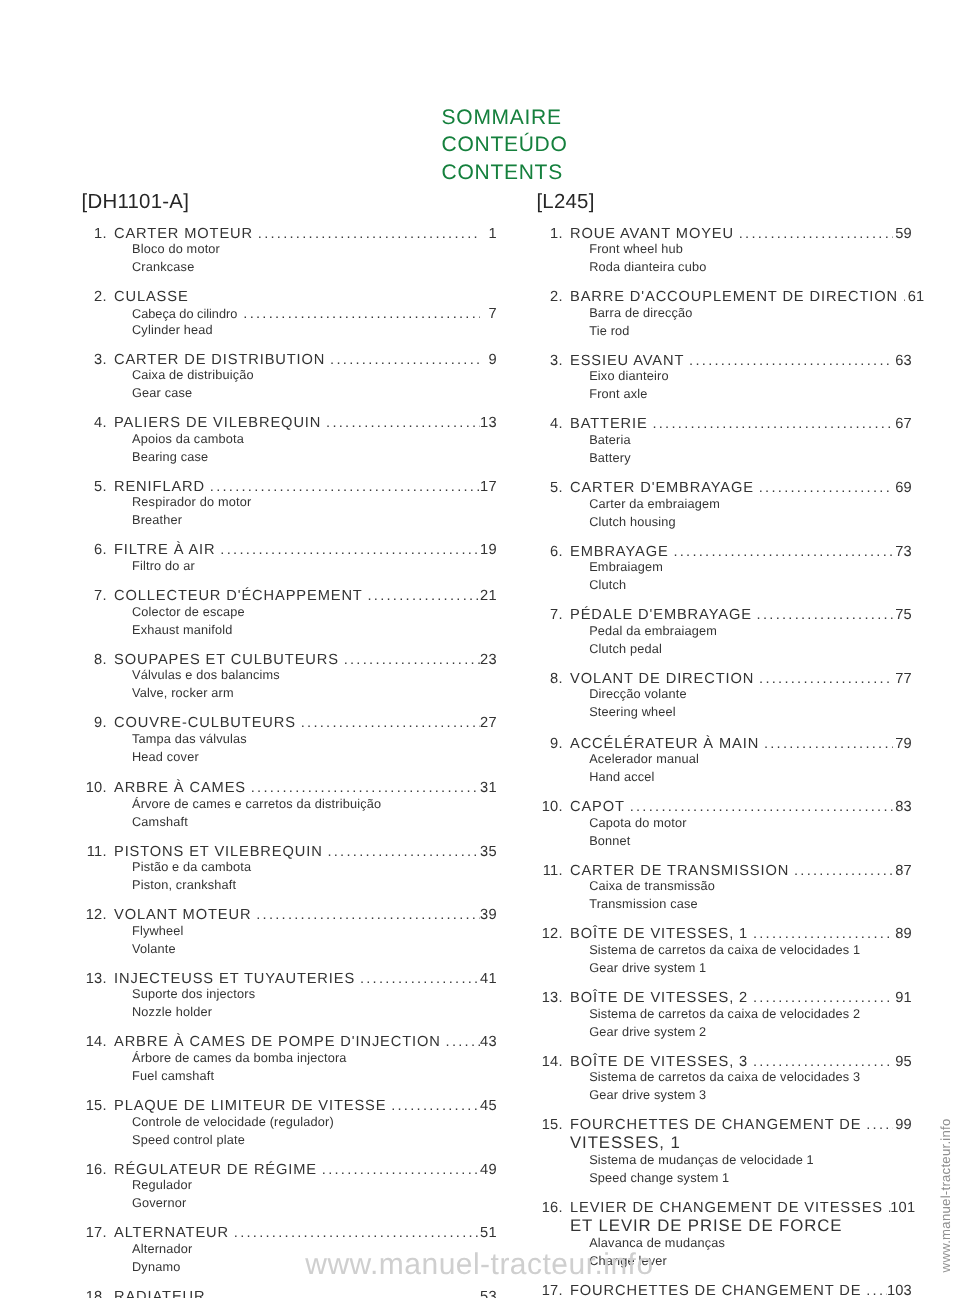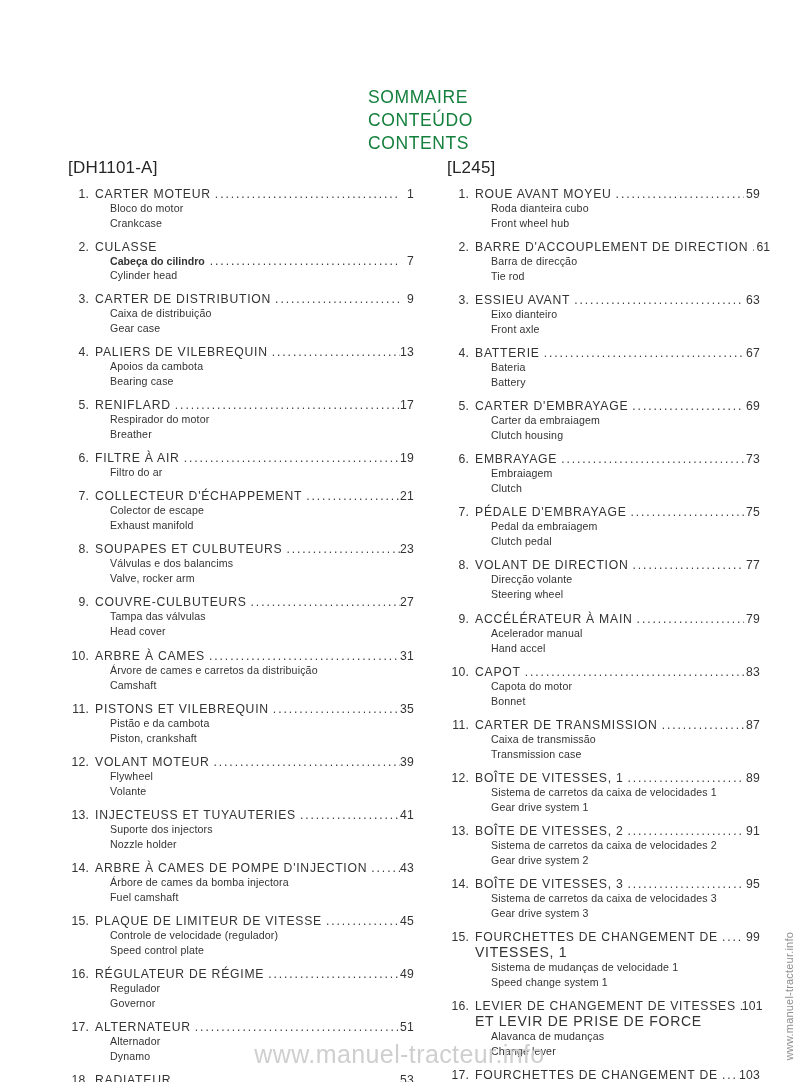--- a/index.html
+++ b/index.html
@@ -117,21 +117,21 @@
 
   
   .sub-leader-row {
     display: flex;
     align-items: baseline;
     font-size: 10.6px;
     color: #333333;
     white-space: nowrap;
   }
   #column-left  .sub-leader-row { padding-left: 42px; }
-  .sub-leader-row .sub-text { flex: 0 0 auto; font-weight: bold; }
+  .sub-leader-row .sub-text { flex: 0 0 auto; }
   .sub-leader-row .sub-dots {
     flex: 1 1 auto;
     overflow: hidden;
     white-space: nowrap;
     letter-spacing: 1.9px;
     padding: 0 2px 0 5px;
     font-size: 12.2px;
     min-width: 0;
   }
   .sub-leader-row .sub-page {
@@ -363,22 +363,22 @@
     </div>
   <div class="column" id="column-right">
       <div class="model-code">[L245]</div>
       <div class="toc-entry">
         <div class="entry-head">
           <span class="entry-num">1.</span>
           <span class="entry-title">ROUE AVANT MOYEU</span>
           <span class="entry-leader">...........................................................</span>
           <span class="entry-page">59</span>
         </div>
+        <div class="entry-sub">Front wheel hub</div>
         <div class="entry-sub">Roda dianteira cubo</div>
-        <div class="entry-sub">Front wheel hub</div>
       </div>
       <div class="toc-entry">
         <div class="entry-head">
           <span class="entry-num">2.</span>
           <span class="entry-title">BARRE D'ACCOUPLEMENT DE DIRECTION</span>
           <span class="entry-leader">...........................................................</span>
           <span class="entry-page">61</span>
         </div>
         <div class="entry-sub">Barra de direcção</div>
         <div class="entry-sub">Tie rod</div>

